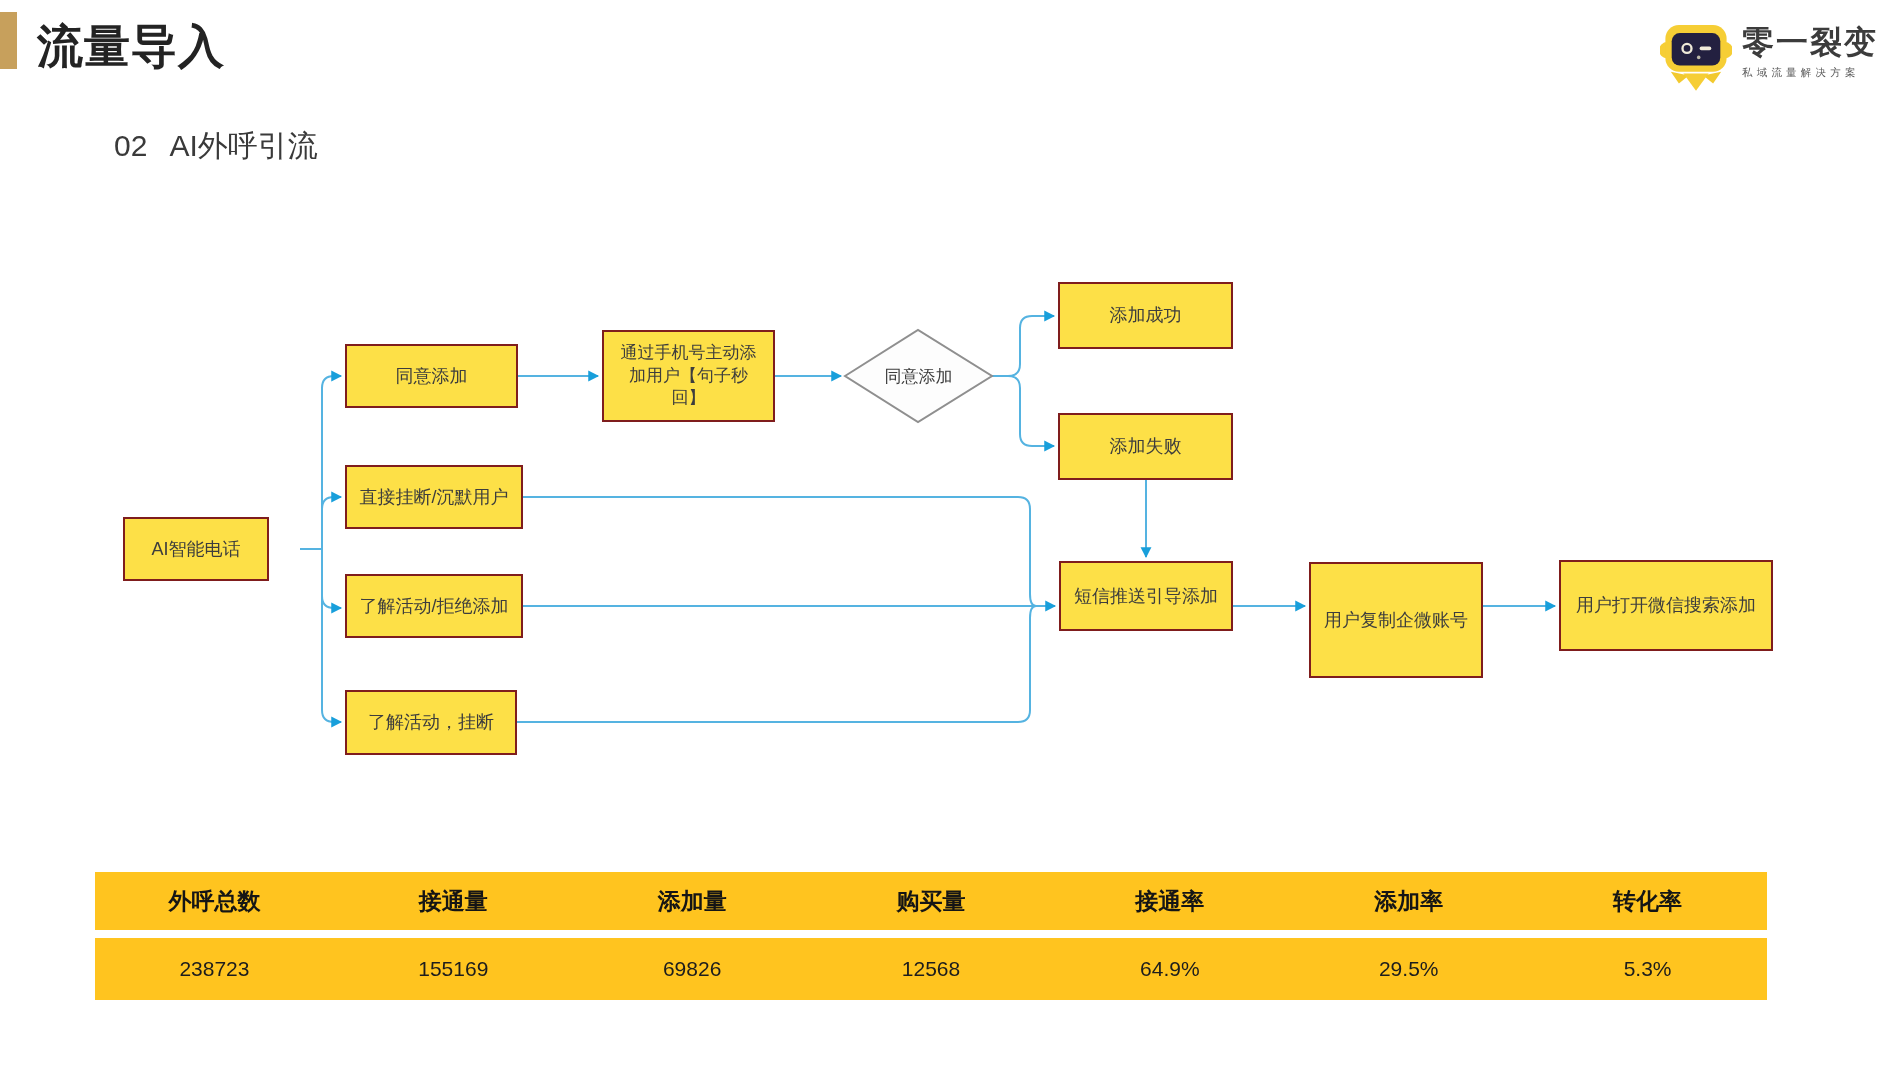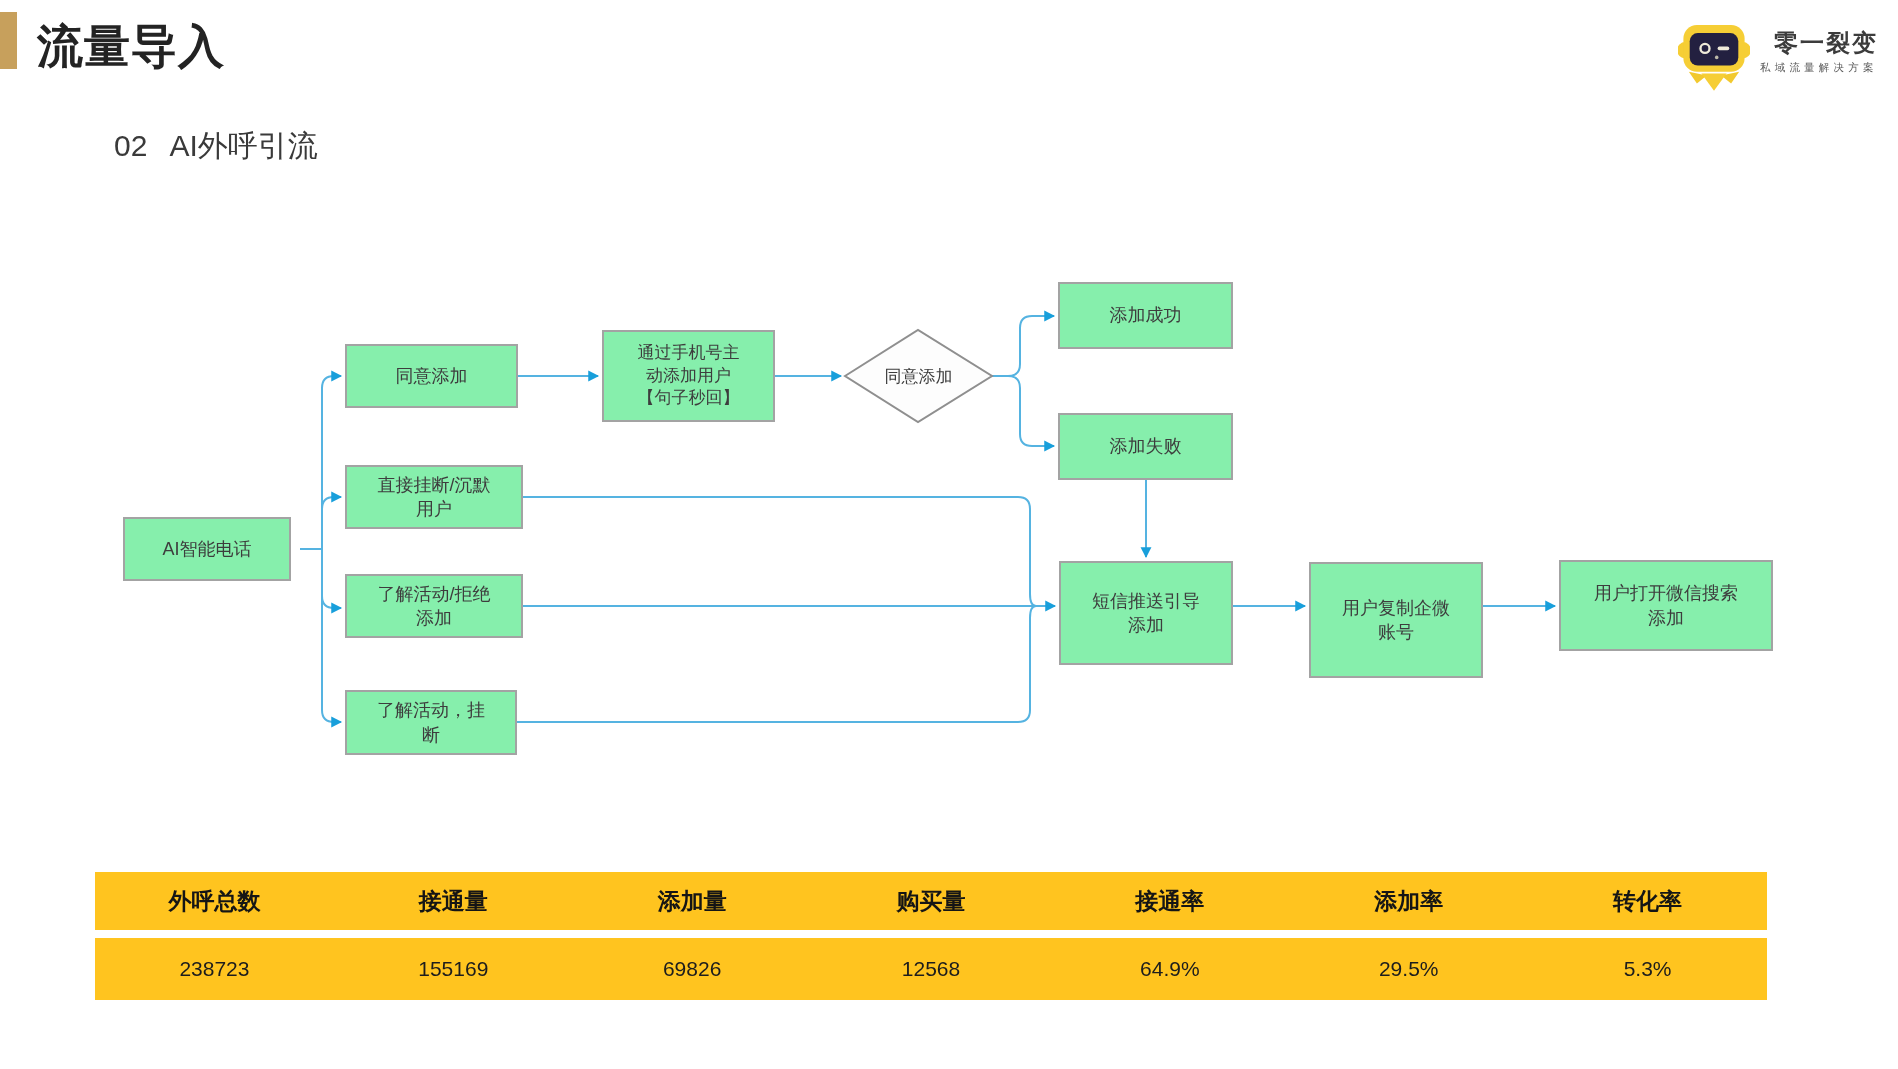--- a/index.html
+++ b/index.html
@@ -8,28 +8,28 @@
     font-family:"Liberation Sans",sans-serif;overflow:hidden;
   }
   
   .accent-bar{position:absolute;left:0;top:12px;width:17px;height:57px;background:#c7a05c;}
   .page-title{position:absolute;left:37px;top:16px;font-size:46px;font-weight:800;color:#232323;letter-spacing:1px;}
   .subtitle{position:absolute;left:114px;top:126px;font-size:30px;color:#3a3a3a;}
   .subtitle .num{margin-right:22px;}
   
   .logo{position:absolute;right:20px;top:12px;display:flex;align-items:center;gap:10px;}
   .logo-text{display:flex;flex-direction:column;}
-  .brand{font-size:24px;font-weight:700;color:#3c3c3c;letter-spacing:2px;line-height:1.15;margin-left:14px;}
+  .brand{font-size:32px;font-weight:700;color:#3c3c3c;letter-spacing:2px;line-height:1.15;}
   .tagline{font-size:10.5px;color:#5a5a5a;letter-spacing:4.2px;margin-top:5px;}
   
   .flow-svg{position:absolute;left:0;top:0;width:1898px;height:820px;}
   .node{
-    position:absolute;box-sizing:border-box;background:#86efac;
-    border:2px solid #a3a3a3;display:flex;align-items:center;justify-content:center;
-    text-align:center;color:#3d3d3d;font-size:18px;line-height:1.35;padding:4px 26px;
+    position:absolute;box-sizing:border-box;background:#fde047;
+    border:2px solid #7f1d1d;display:flex;align-items:center;justify-content:center;
+    text-align:center;color:#3d3d3d;font-size:18px;line-height:1.35;padding:4px 9px;
   }
   .node.small-font{font-size:17px;}
   .diamond-label{
     position:absolute;display:flex;align-items:center;justify-content:center;
     color:#3d3d3d;font-size:17px;text-align:center;
   }
   
   .metrics-table{
     position:absolute;left:95px;top:872px;width:1672px;
     display:grid;grid-template-rows:58px 62px;row-gap:8px;
@@ -91,30 +91,30 @@
       <path marker-end="url(#arr)" d="M 1146 480 V 557"></path>
       <path d="M 523 497 H 1018 Q 1030 497 1030 509 V 594 Q 1030 606 1036 606"></path>
       <path marker-end="url(#arr)" d="M 523 606 H 1055"></path>
       <path d="M 517 722 H 1018 Q 1030 722 1030 710 V 618 Q 1030 606 1036 606"></path>
       <path marker-end="url(#arr)" d="M 1233 606 H 1305"></path>
       <path marker-end="url(#arr)" d="M 1483 606 H 1555"></path>
     </g>
     <polygon points="845,376 918,330 992,376 918,422" fill="#fdfdfd" stroke="#8f8f8f" stroke-width="2"></polygon>
   </svg>
 
-  <div class="node" style="left:123px;top:517px;width:168px;height:64px;">AI智能电话</div>
+  <div class="node" style="left:123px;top:517px;width:146px;height:64px;">AI智能电话</div>
   <div class="node" style="left:345px;top:344px;width:173px;height:64px;">同意添加</div>
   <div class="node" style="left:345px;top:465px;width:178px;height:64px;">直接挂断/沉默用户</div>
   <div class="node" style="left:345px;top:574px;width:178px;height:64px;">了解活动/拒绝添加</div>
   <div class="node" style="left:345px;top:690px;width:172px;height:65px;">了解活动，挂断</div>
   <div class="node small-font" style="left:602px;top:330px;width:173px;height:92px;">通过手机号主动添加用户【句子秒回】</div>
   <div class="diamond-label" style="left:845px;top:356px;width:147px;height:40px;">同意添加</div>
   <div class="node" style="left:1058px;top:282px;width:175px;height:67px;">添加成功</div>
   <div class="node" style="left:1058px;top:413px;width:175px;height:67px;">添加失败</div>
-  <div class="node" style="left:1059px;top:561px;width:174px;height:104px;">短信推送引导添加</div>
+  <div class="node" style="left:1059px;top:561px;width:174px;height:70px;">短信推送引导添加</div>
   <div class="node" style="left:1309px;top:562px;width:174px;height:116px;">用户复制企微账号</div>
   <div class="node" style="left:1559px;top:560px;width:214px;height:91px;">用户打开微信搜索添加</div>
 
   <div class="metrics-table">
     <div class="trow head">
       <div class="tcell">外呼总数</div>
       <div class="tcell">接通量</div>
       <div class="tcell">添加量</div>
       <div class="tcell">购买量</div>
       <div class="tcell">接通率</div>

